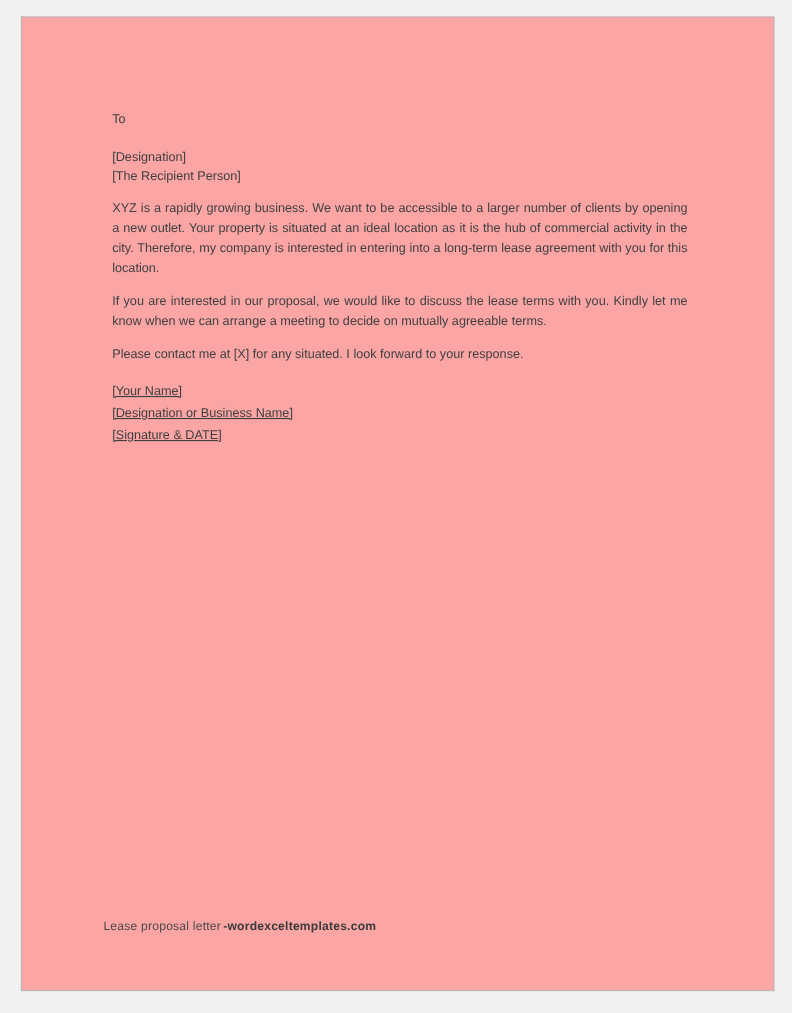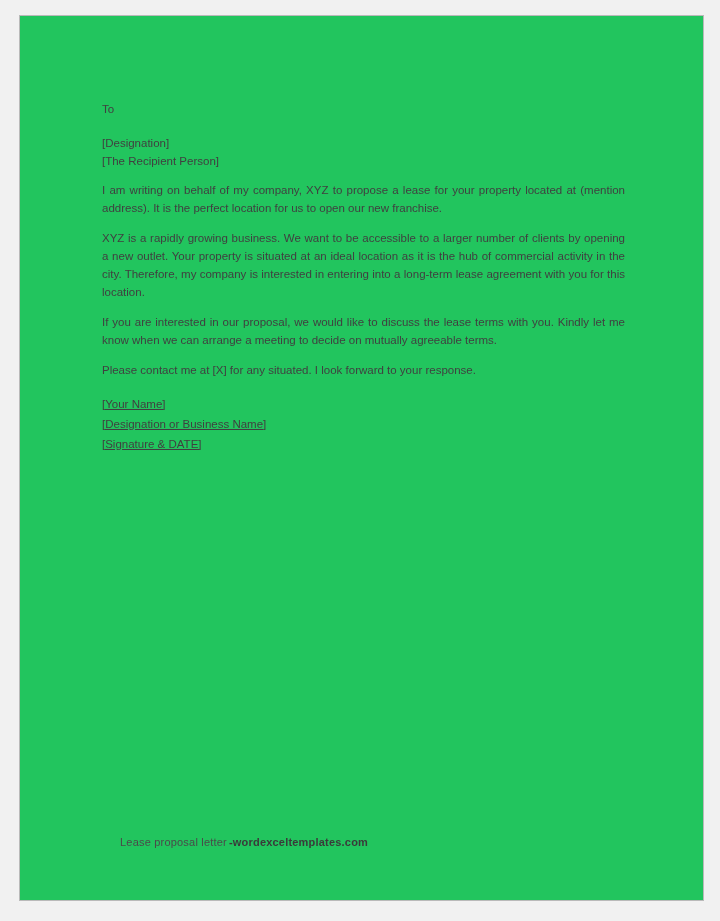--- a/index.html
+++ b/index.html
@@ -13,21 +13,21 @@
     font-family: "Liberation Sans", "DejaVu Sans", sans-serif;
     position: relative;
     overflow: hidden;
   }
   .paper {
     position: absolute;
     left: 19px;
     top: 15px;
     width: 685px;
     height: 886px;
-    background: #22c55e;
+    background: #fca5a5;
     border: 1px solid #b9b9b9;
     box-sizing: border-box;
   }
   .letter-body {
     position: absolute;
     left: 82px;
     top: 84px;
     width: 523px;
     color: #404040;
     font-size: 11.5px;
@@ -45,21 +45,21 @@
   }
   .closing-block {
     margin: 16px 0 0 0;
   }
   .closing-block div {
     margin-bottom: 2px;
     text-decoration: underline;
   }
   .footer {
     position: absolute;
-    left: 100px;
+    left: 74px;
     top: 820px;
     font-size: 11px;
     color: #4a4a4a;
     letter-spacing: 0.2px;
   }
   .footer .site {
     font-weight: bold;
     color: #3a3a3a;
   }
   .footer .label {
@@ -73,21 +73,20 @@
 
   <div class="letter-body">
 
     <p class="salutation">To</p>
 
     <div class="recipient-block">
       <div>[Designation]</div>
       <div>[The Recipient Person]</div>
     </div>
 
-    <p class="para">I am writing on behalf of my company, XYZ to propose a lease for your property located at (mention address). It is the perfect location for us to open our new franchise.</p>
 
     <p class="para">XYZ is a rapidly growing business. We want to be accessible to a larger number of clients by opening a new outlet. Your property is situated at an ideal location as it is the hub of commercial activity in the city. Therefore, my company is interested in entering into a long-term lease agreement with you for this location.</p>
 
     <p class="para">If you are interested in our proposal, we would like to discuss the lease terms with you. Kindly let me know when we can arrange a meeting to decide on mutually agreeable terms.</p>
 
     <p class="para">Please contact me at [X] for any situated. I look forward to your response.</p>
 
     <div class="closing-block">
       <div>[Your Name]</div>
       <div>[Designation or Business Name]</div>

